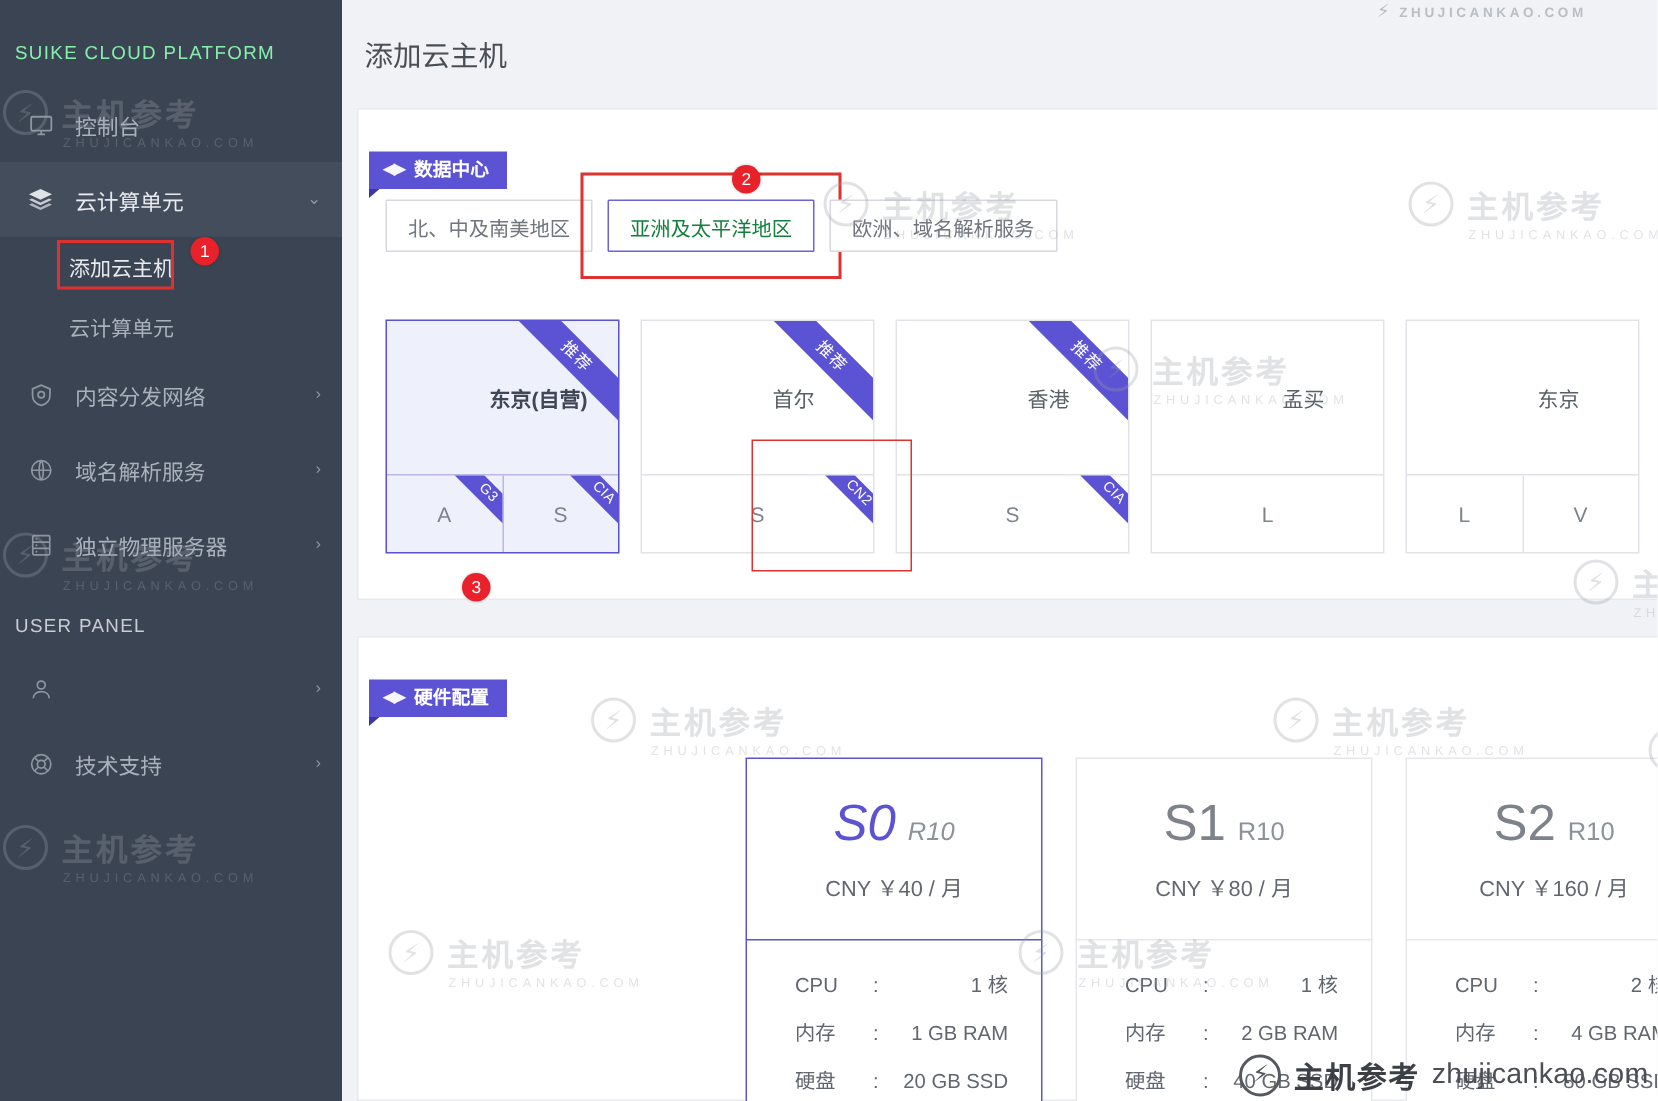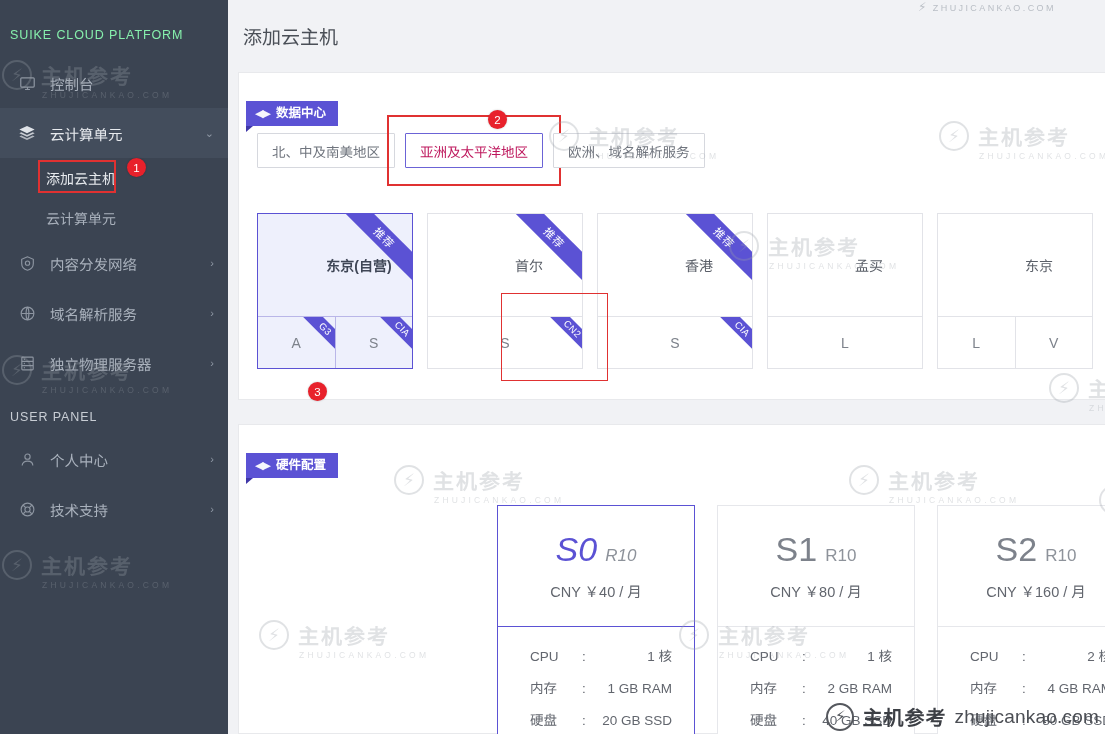--- a/index.html
+++ b/index.html
@@ -153,21 +153,21 @@
     color: #70757e;
     font-size: 13.5px;
     padding: 0 14px;
     height: 35px;
     display: flex; align-items: center;
     cursor: pointer;
     border-radius: 1px;
   }
   .tab.selected {
     border-color: #6b63d6;
-    color: #be185d;
+    color: #15803d;
   }
   .tab-wrap { position: relative; display: flex; align-items: center; }
   .tab-wrap.boxed::before {
     content: "";
     position: absolute;
     left: -18px; right: -18px; top: -18px; bottom: -18px;
     border: 2px solid #e03131;
     pointer-events: none;
   }
 
@@ -341,21 +341,21 @@
     border: 2.4px solid #55585e;
     display: flex; align-items: center; justify-content: center;
     flex: 0 0 28px;
   }
   .wm-logo-bar .circ span { font-size: 16px; color: #55585e; line-height: 1; }
   .wm-logo-bar .b1 { font-size: 20px; color: #3c3f45; font-weight: 700; letter-spacing: 1px; }
   .wm-logo-bar .b2 { font-size: 19px; color: #4b4e54; letter-spacing: .2px; }
   .wm-top {
     position: absolute; top: 0; left: 690px;
     font-size: 9px; letter-spacing: 2.4px; color: #b9bec5;
-    z-index: 25; pointer-events: none;
+    z-index: 25; pointer-events: none; font-weight: bold;
   }
   .wm-top .c { margin-right: 4px; font-size: 12px; }
 </style>
 </head>
 <body>
 
 <div id="app">
 
   <nav id="sidebar">
     <div class="brand">SUIKE CLOUD PLATFORM</div>
@@ -429,21 +429,20 @@
 
     <div class="panel-title">USER PANEL</div>
 
     <div class="nav-item">
       <span class="ico">
         <svg width="17" height="17" viewBox="0 0 24 24" fill="none" stroke="currentColor" stroke-width="1.6">
           <circle cx="12" cy="8" r="3.7"></circle>
             <path d="M4.5 20.5c0-4 3.4-6.3 7.5-6.3s7.5 2.3 7.5 6.3"></path>
         </svg>
       </span>
-      <span class="lbl">个人中心</span>
       <span class="chev">›</span>
     </div>
 
     <div class="nav-item">
       <span class="ico">
         <svg width="17" height="17" viewBox="0 0 24 24" fill="none" stroke="currentColor" stroke-width="1.6">
           <circle cx="12" cy="12" r="9"></circle>
             <circle cx="12" cy="12" r="3.6"></circle>
           <path d="M14.6 9.4 18 6M6 18l3.4-3.4M14.6 14.6 18 18M6 6l3.4 3.4"></path>
         </svg>

